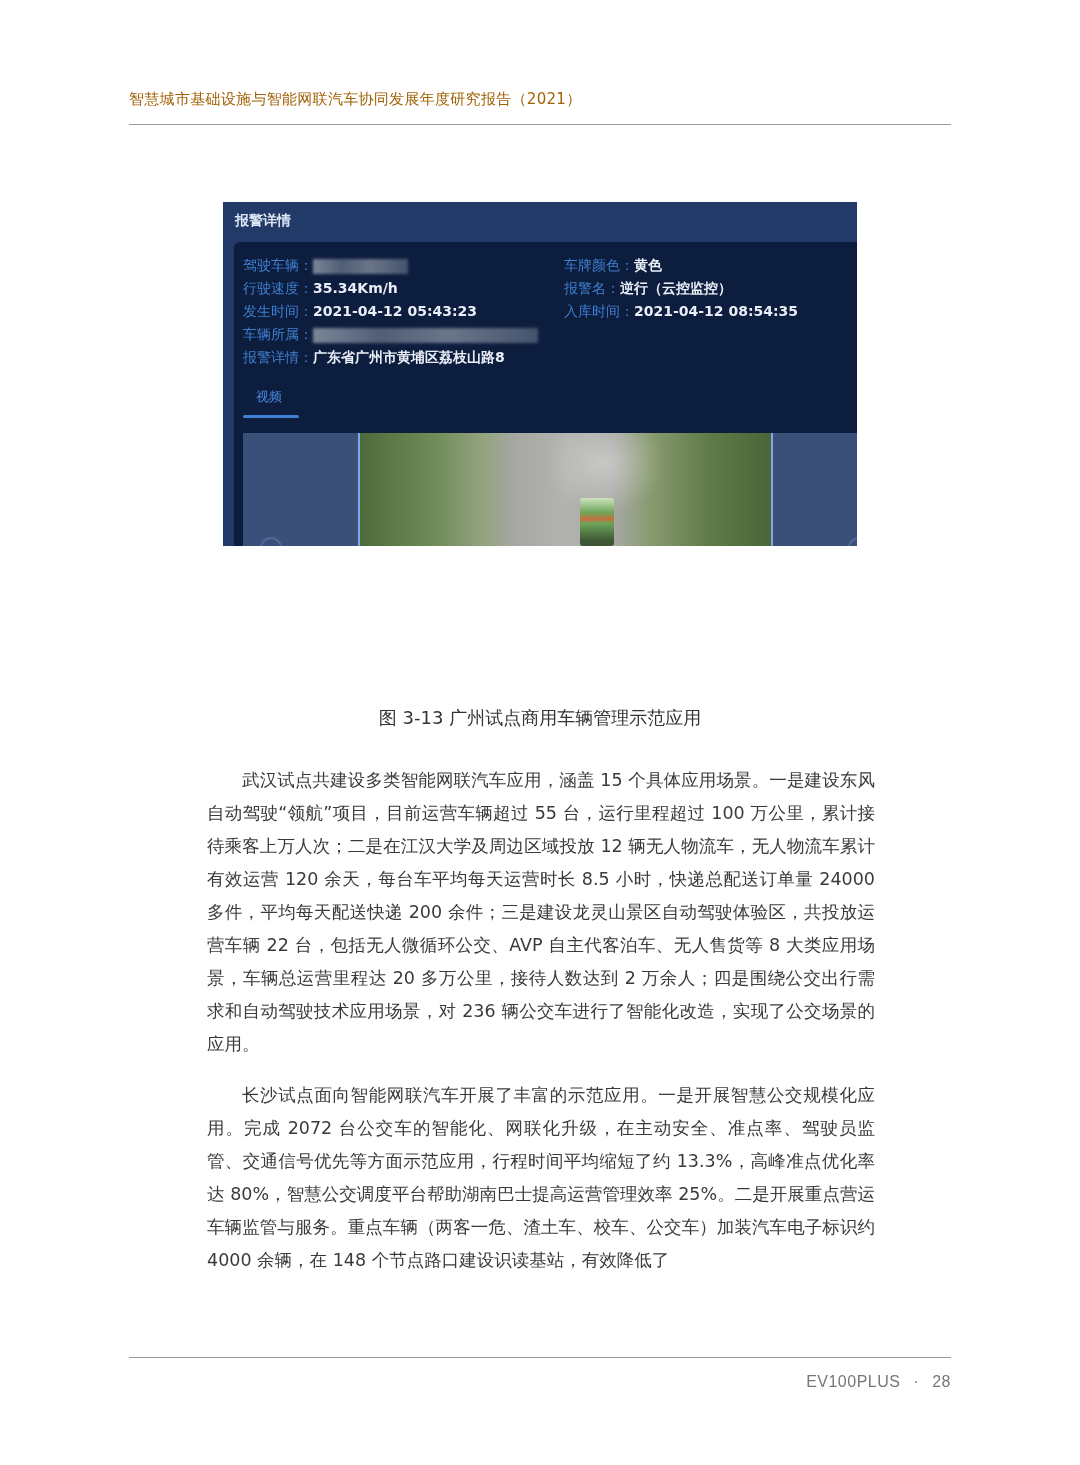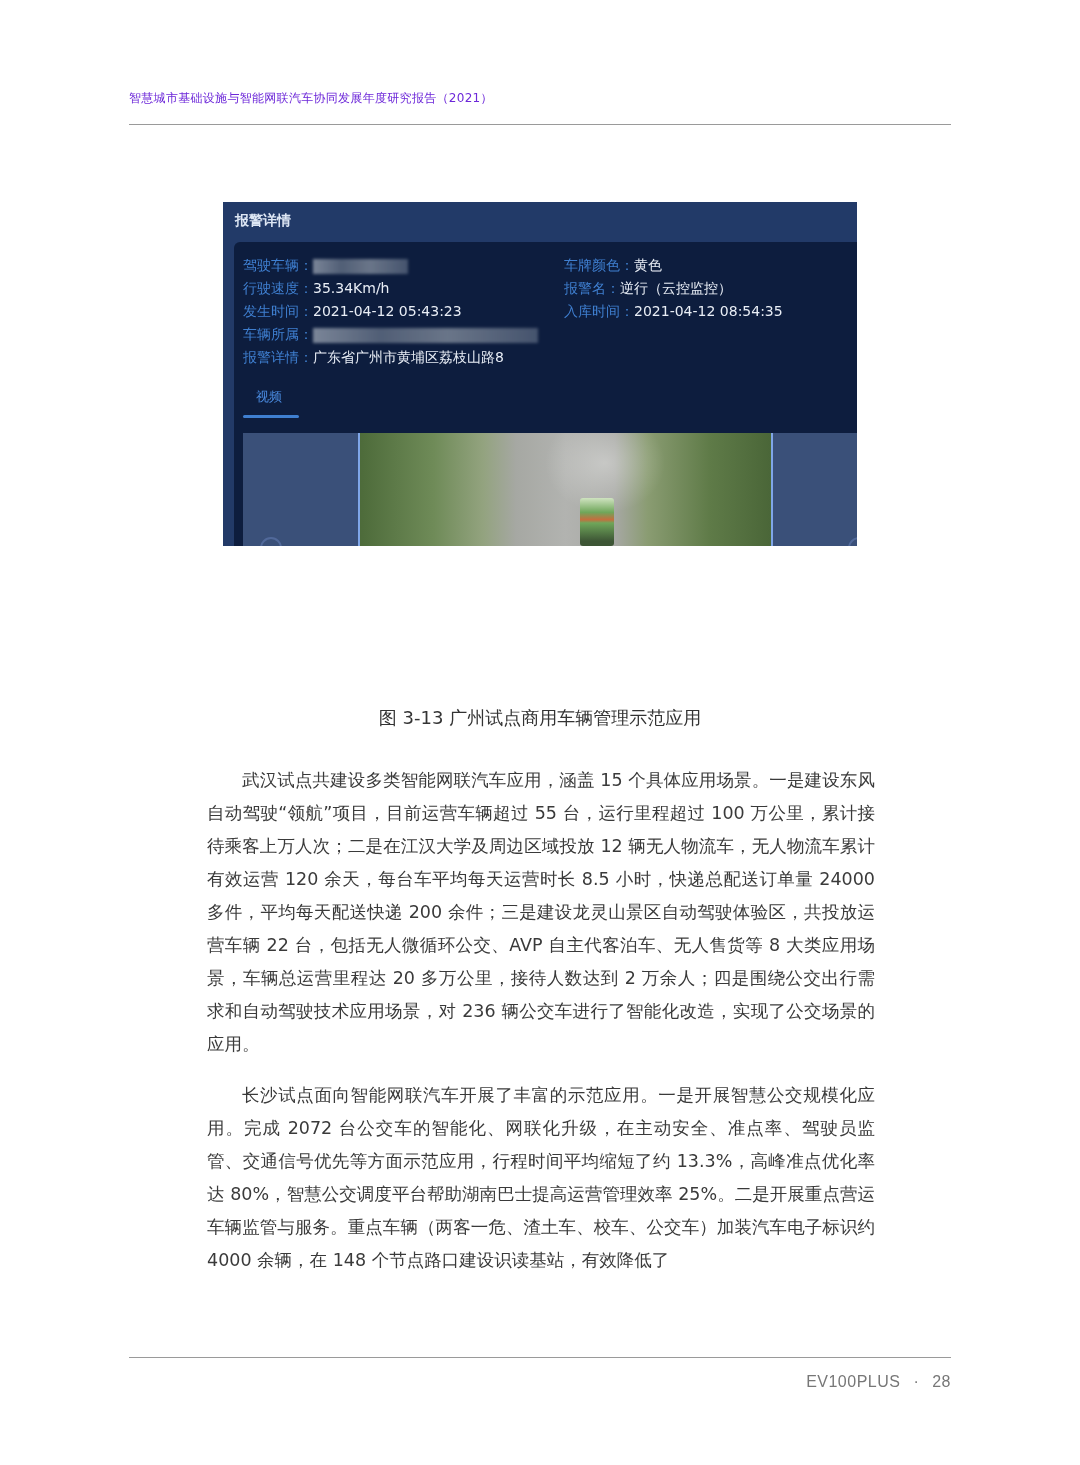--- a/index.html
+++ b/index.html
@@ -1,31 +1,31 @@
 <!DOCTYPE html>
 <html><head>
   <meta charset="utf-8">
   <style>
     * { box-sizing: border-box; margin: 0; padding: 0; }
     html, body { width: 1080px; height: 1465px; background: #ffffff; }
     body { position: relative; font-family: "DejaVu Sans", "Liberation Sans", sans-serif; color: #333; overflow: hidden; }
 
-    .running-header { position: absolute; left: 129px; top: 90px; font-size: 12px; color: #6d28d9; letter-spacing: 0.3px; }
+    .running-header { position: absolute; left: 129px; top: 90px; font-size: 15px; color: #a16207; letter-spacing: 0.3px; }
     .header-rule { position: absolute; left: 129px; top: 124px; width: 822px; height: 1px; background: #9a9a9a; }
 
     
     .figure { position: absolute; left: 223px; top: 202px; width: 634px; height: 344px; background: #223a68; overflow: hidden; }
     .fig-title { position: absolute; left: 12px; top: 10px; font-size: 14px; font-weight: bold; color: #dde6f4; }
     .inner-panel { position: absolute; left: 11px; top: 40px; width: 640px; height: 436px; background: #0d1d3e; border-radius: 6px; }
     .info-col { position: absolute; font-size: 14px; line-height: 23px; }
     .info-left { left: 9px; top: 12px; }
     .info-right { left: 330px; top: 12px; }
     .info-row { white-space: nowrap; height: 23px; }
     .info-label { color: #3f7fd0; }
-    .info-value { color: #e9eef6; font-weight: normal; }
+    .info-value { color: #e9eef6; font-weight: bold; }
     .blur { display: inline-block; vertical-align: middle; height: 15px; background: linear-gradient(90deg,#8e98a8,#5d6a80 30%,#7a8596 60%,#4f5d76); filter: blur(1.5px); opacity: .85; }
     .tab-video { position: absolute; left: 22px; top: 146px; font-size: 13px; font-weight: normal; color: #4a8be0; }
     .tab-underline { position: absolute; left: 9px; top: 173px; width: 56px; height: 3px; background: #3f7fd0; border-radius: 2px; }
     .carousel { position: absolute; left: 9px; top: 191px; width: 625px; height: 243px; background: #3a5079; }
     .carousel-arrow { position: absolute; top: 104px; width: 22px; height: 22px; border: 2px solid #51699a; border-radius: 50%; color: #51699a; font-size: 12px; line-height: 18px; text-align: center; }
     .arrow-left { left: 17px; }
     .arrow-right { left: 605px; }
     .video { position: absolute; left: 115px; top: 0; width: 415px; height: 243px; border-left: 2px solid #7fa6e8; border-right: 2px solid #7fa6e8; overflow: hidden;
       background:
         radial-gradient(ellipse 60px 50px at 245px 30px, rgba(255,255,255,.35), transparent),

